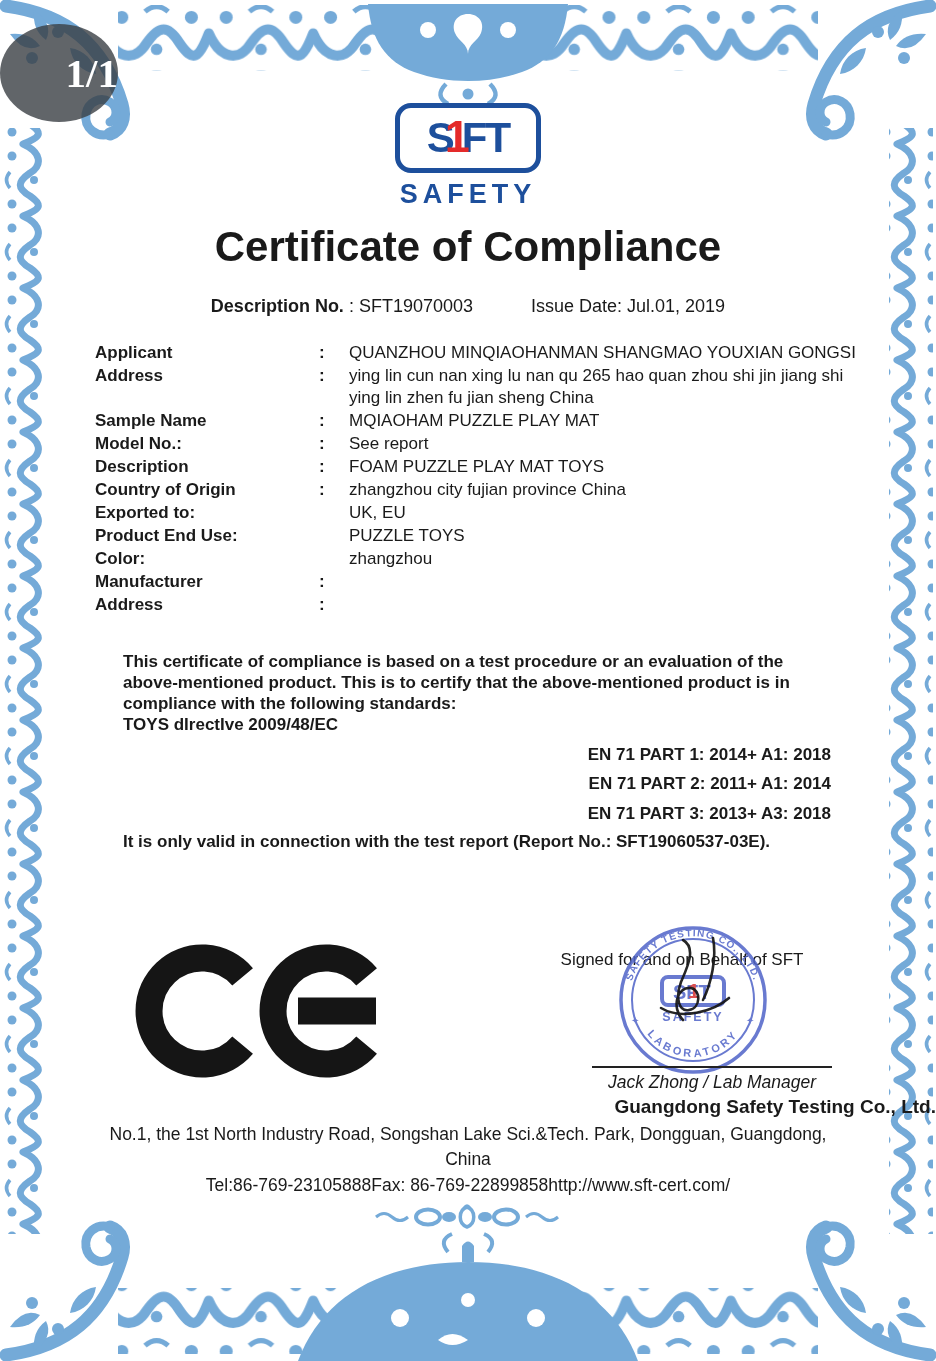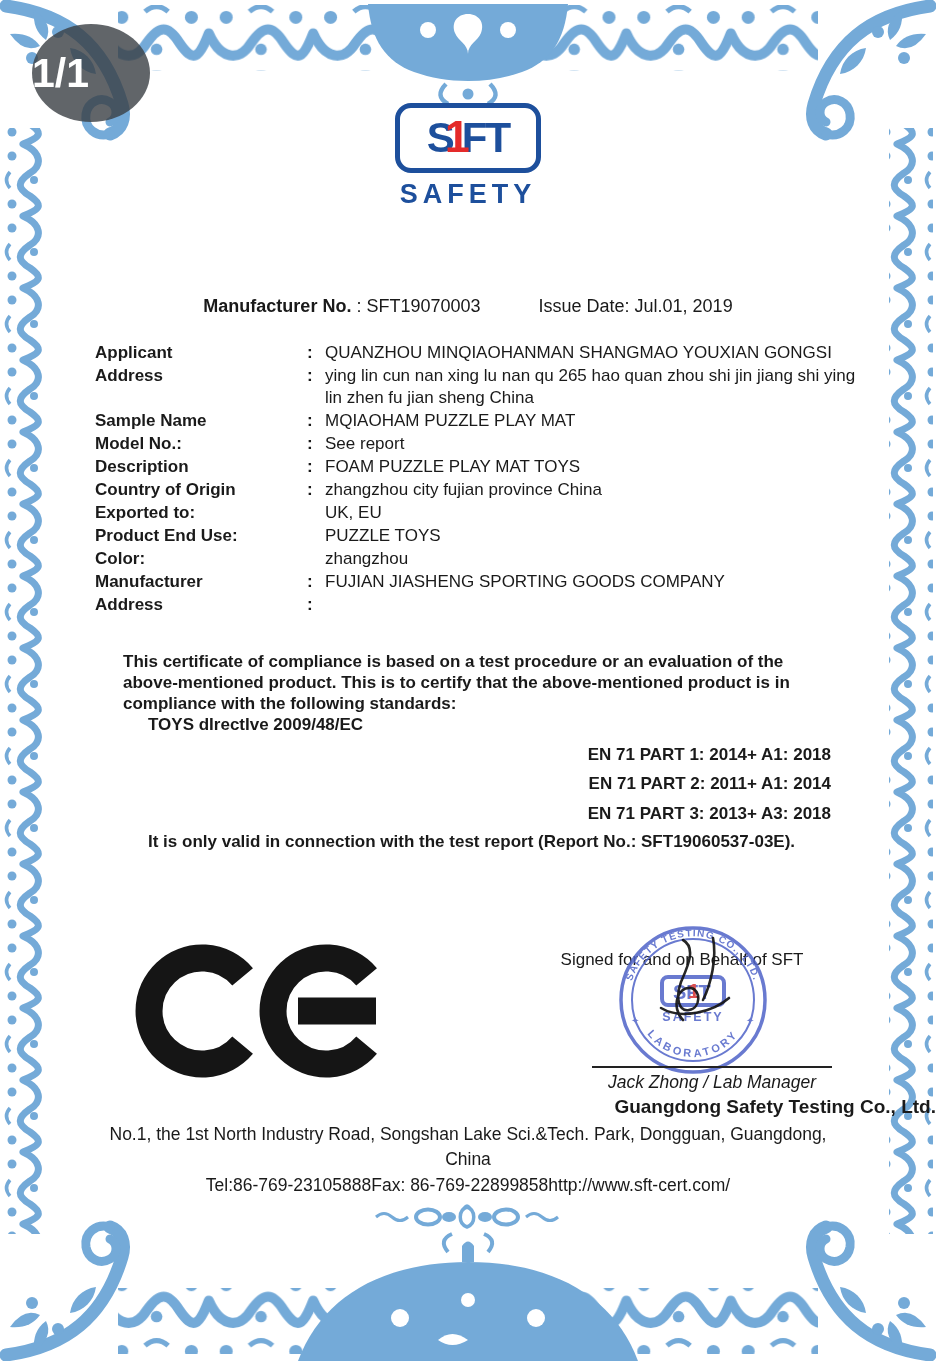--- a/index.html
+++ b/index.html
@@ -1,41 +1,41 @@
 <!DOCTYPE html>
 <html><head>
 <meta charset="utf-8">
 <style>
   html,body{margin:0;padding:0;background:#ffffff;}
   .page{position:relative;width:936px;height:1361px;background:#fff;overflow:hidden;
         font-family:"Liberation Sans","DejaVu Sans",sans-serif;color:#1a1a1a;}
   .border-svg{position:absolute;left:0;top:0;z-index:0;}
   
-  .badge{position:absolute;left:32px;top:24px;width:118px;height:98px;border-radius:50%;
-         background:rgba(58,62,68,.8);z-index:5;display:flex;align-items:center;justify-content:flex-start;}
+  .badge{position:absolute;left:0;top:24px;width:118px;height:98px;border-radius:50%;
+         background:rgba(58,62,68,.8);z-index:5;display:flex;align-items:center;justify-content:flex-end;font-family:Liberation Serif, serif;}
   .badge span{color:#fff;font-size:41px;font-weight:bold;}
   
   .logo-wrap{position:absolute;left:0;right:0;top:103px;display:flex;flex-direction:column;align-items:center;z-index:2;}
   .logo-box{display:flex;align-items:center;justify-content:center;width:136px;height:60px;
             border:5px solid #1d4f9c;border-radius:16px;font-size:42px;font-weight:bold;color:#1d4f9c;letter-spacing:-2px;}
   .logo-one{color:#e42a2a;font-size:45px;margin:0 -6px 0 -8px;transform:translateY(-1px);}
   .logo-sub{margin-top:6px;font-size:27px;font-weight:bold;letter-spacing:5px;color:#1d4f9c;}
   
   .title{position:absolute;left:0;right:0;top:223px;text-align:center;font-size:42px;font-weight:bold;z-index:2;}
   .certline{position:absolute;left:0;right:0;top:296px;display:flex;justify-content:center;gap:58px;font-size:18px;z-index:2;}
   .certline b{font-weight:bold;}
   
   .fields{position:absolute;left:95px;top:342px;width:764px;z-index:2;font-size:17px;line-height:22px;}
-  .frow{display:flex;margin-bottom:1px;}
+  .frow{display:flex;margin-bottom:1px;gap:12px;}
   .flabel{width:212px;font-weight:bold;flex:none;}
   .fsep{width:18px;font-weight:bold;flex:none;}
   .fval{flex:1;}
   
   .statement{position:absolute;left:123px;top:651px;width:708px;font-size:17px;line-height:21px;font-weight:bold;z-index:2;}
-  .std{margin-top:0;margin-left:25px;}
+  .std{margin-top:0;}
   .std.en{margin-top:8.5px;text-align:right;}
   .validity{margin-top:7px;}
   
   .signedfor{position:absolute;left:552px;top:950px;width:260px;text-align:center;font-size:17px;z-index:2;}
   .stamp{position:absolute;left:617px;top:924px;z-index:3;}
   .sigline{position:absolute;left:592px;top:1066px;width:240px;border-top:2px solid #222;z-index:4;}
   .signer{position:absolute;left:560px;top:1072px;width:304px;text-align:center;font-size:17.5px;z-index:4;font-style:italic;}
   .ce{position:absolute;left:130px;top:941px;z-index:2;}
   
   .company{position:absolute;left:0;right:0;top:1096px;text-align:right;font-size:19px;font-weight:bold;z-index:2;}
@@ -113,24 +113,25 @@
   <div class="logo-wrap">
     <div class="logo-box">
       <span>S</span>
         <span class="logo-one">1</span>
         <span>F</span>
         <span>T</span>
     </div>
     <div class="logo-sub">SAFETY</div>
   </div>
 
+  <div class="title">Certificate of Compliance</div>
 
   <div class="certline">
     <div>
-      <b>Manufacturer No.</b><span> </span><span>: </span><span>SFT19070003</span>
+      <b>Description No.</b><span> </span><span>: </span><span>SFT19070003</span>
     </div>
     <div>Issue Date: Jul.01, 2019</div>
   </div>
 
   <div class="fields">
     <div class="frow">
       <div class="flabel">Applicant</div>
         <div class="fsep">:</div>
         <div class="fval">QUANZHOU MINQIAOHANMAN SHANGMAO YOUXIAN GONGSI</div>
     </div>
@@ -170,21 +171,20 @@
         <div class="fval">PUZZLE TOYS</div>
     </div>
     <div class="frow">
       <div class="flabel">Color:</div>
         <div class="fsep"></div>
         <div class="fval">zhangzhou</div>
     </div>
     <div class="frow">
       <div class="flabel">Manufacturer</div>
         <div class="fsep">:</div>
-        <div class="fval">FUJIAN JIASHENG SPORTING GOODS COMPANY</div>
     </div>
     <div class="frow">
       <div class="flabel">Address</div>
         <div class="fsep">:</div>
     </div>
   </div>
 
   <div class="statement">
     <div>This certificate of compliance is based on a test procedure or an evaluation of the above-mentioned product. This is to certify that the above-mentioned product is in compliance with the following standards:</div>
     <div class="std">TOYS dIrectIve 2009/48/EC</div>

